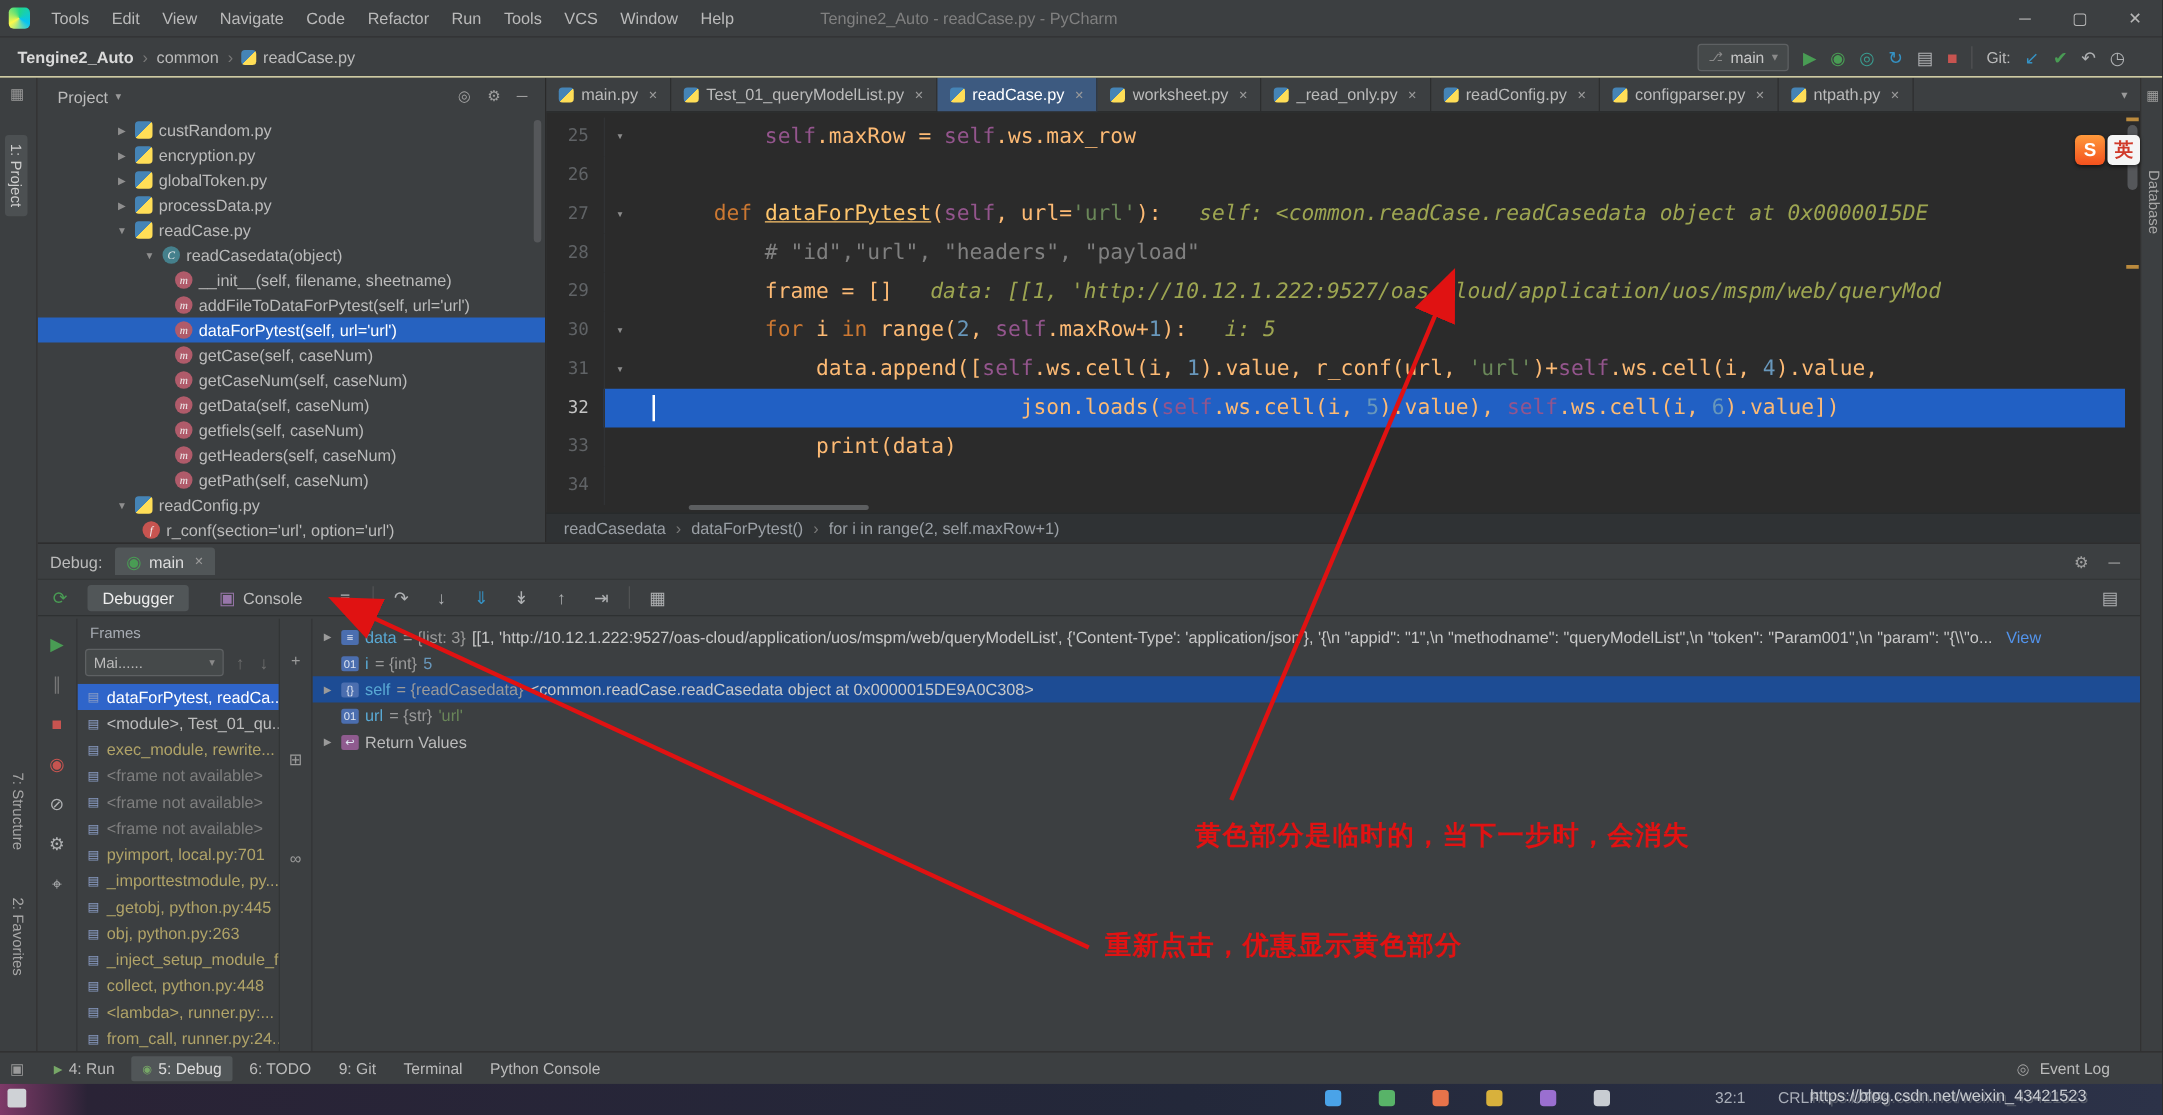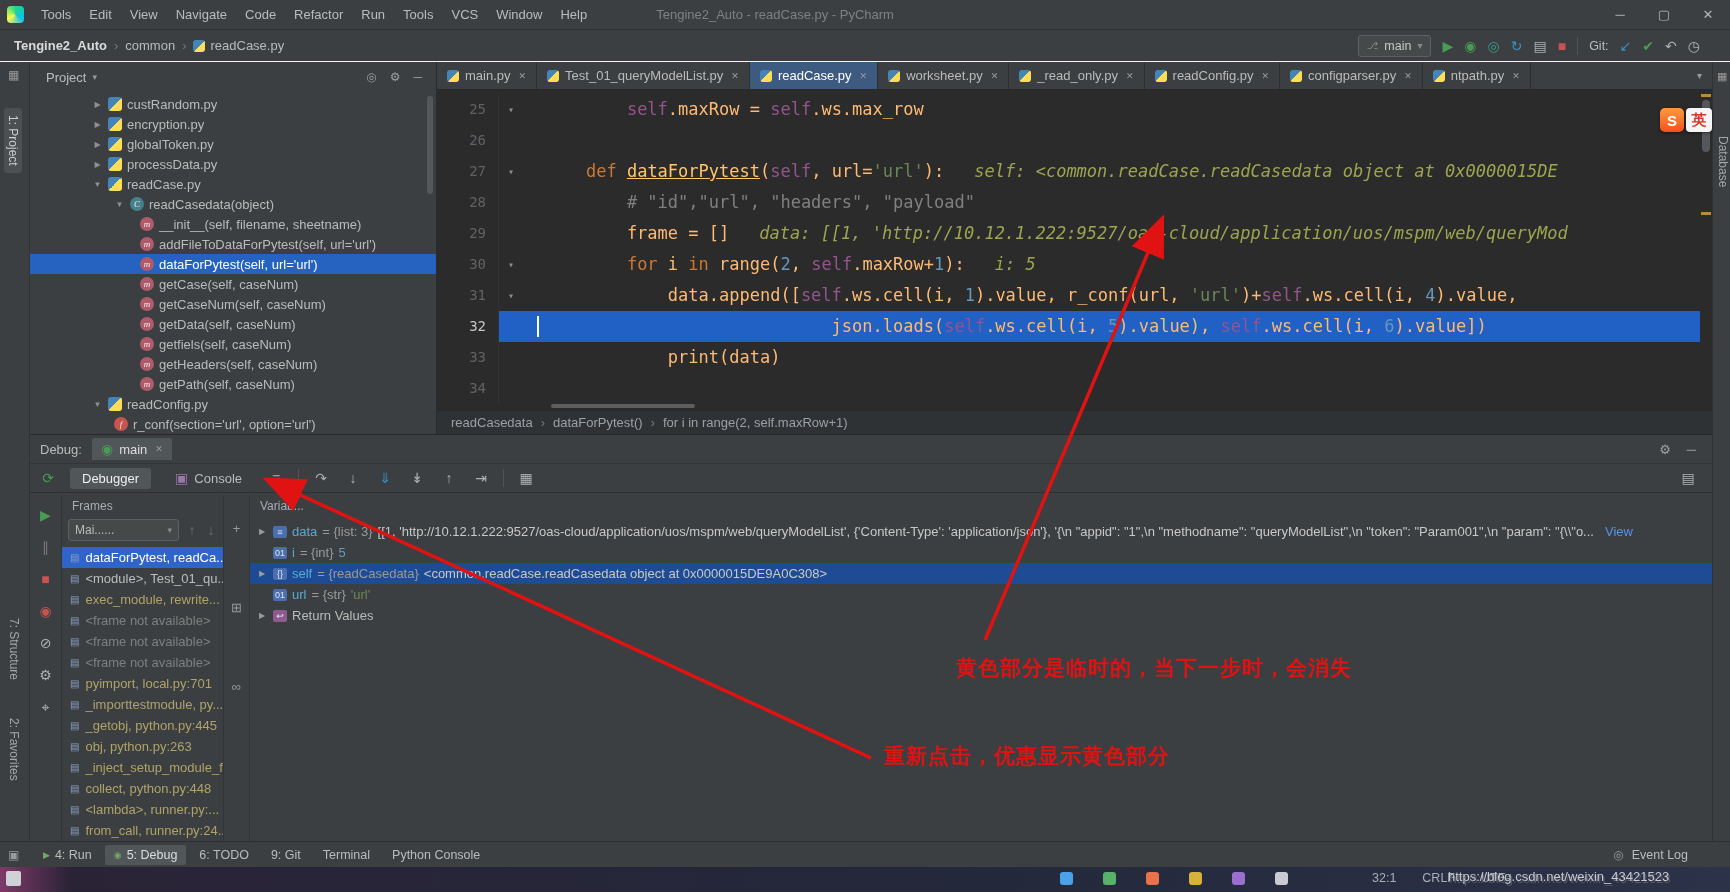--- a/index.html
+++ b/index.html
@@ -57,21 +57,21 @@
 #proj-scroll{position:absolute;right:3px;top:34px;width:6px;height:98px;background:#55575a;border-radius:3px;}
 
 
 #editor-area{position:absolute;left:437px;top:62px;width:1275px;height:372px;background:#2b2b2b;z-index:2;}
 #editor-tabs{height:28px;background:#3c3f41;display:flex;align-items:stretch;border-bottom:1px solid #262829;}
 .etab{display:flex;align-items:center;gap:6px;padding:0 10px;border-right:1px solid #2c2e2f;font-size:13px;color:#bbbbbb;white-space:nowrap;}
 .etab.active{background:#3d5a80;color:#ffffff;}
 .tab-close{color:#9a9a9a;font-size:9px;margin-left:2px;}
 .py-icon{width:12px;height:12px;border-radius:3px;background:linear-gradient(135deg,#4584b6 50%,#ffde57 50%);display:inline-block;flex:none;}
 #tablist-icon{margin-left:auto;align-self:center;padding:0 10px;color:#9a9a9a;font-size:10px;}
-#code-lines{position:absolute;top:28px;left:0;right:12px;bottom:24px;overflow:hidden;padding-top:4px;margin-left:15px;}
+#code-lines{position:absolute;top:28px;left:0;right:12px;bottom:24px;overflow:hidden;padding-top:4px;}
 .cline{display:flex;height:31px;line-height:31px;font-family:"DejaVu Sans Mono",monospace;font-size:17px;}
 .lnum{width:46px;text-align:right;padding-right:12px;color:#606366;font-size:14px;flex:none;}
 .lnum.curnum{color:#c5c5c5;}
 .lbody{flex:1;display:flex;align-items:center;border-left:1px solid #313335;min-width:0;}
 .lbody.curbg{background:#2160c4;}
 .gmark{width:24px;flex:none;color:#8c8c8c;font-size:10px;text-align:center;}
 .precode{width:22px;flex:none;position:relative;height:100%;}
 .caret{position:absolute;left:14px;top:5px;width:2px;height:21px;background:#ffffff;}
 .codetext{white-space:pre;}
 .tok-p{color:#fdba74;}
@@ -581,21 +581,20 @@
               <span class="flabel">from_call, runner.py:24...</span>
             </div>
           </div>
       </div>
       <div id="vars-strip">
         <span>+</span>
         <span>⊞</span>
         <span>∞</span>
       </div>
       <div id="vars-panel">
-        <div class="panel-title">Variab...</div>
         <div id="vars-list">
             <div class="var-row">
               <span class="varrow">▶</span>
               <span class="vicon vi-list">≡</span>
               <span class="vname">data</span>
               <span class="vtype">= {list: 3}</span>
               <span class="vvalue">[[1, 'http://10.12.1.222:9527/oas-cloud/application/uos/mspm/web/queryModelList', {'Content-Type': 'application/json'}, '{\n   "appid": "1",\n   "methodname": "queryModelList",\n   "token": "Param001",\n   "param": "{\\"o...</span>
               <span class="vlink">View</span>
             </div>
             <div class="var-row">

